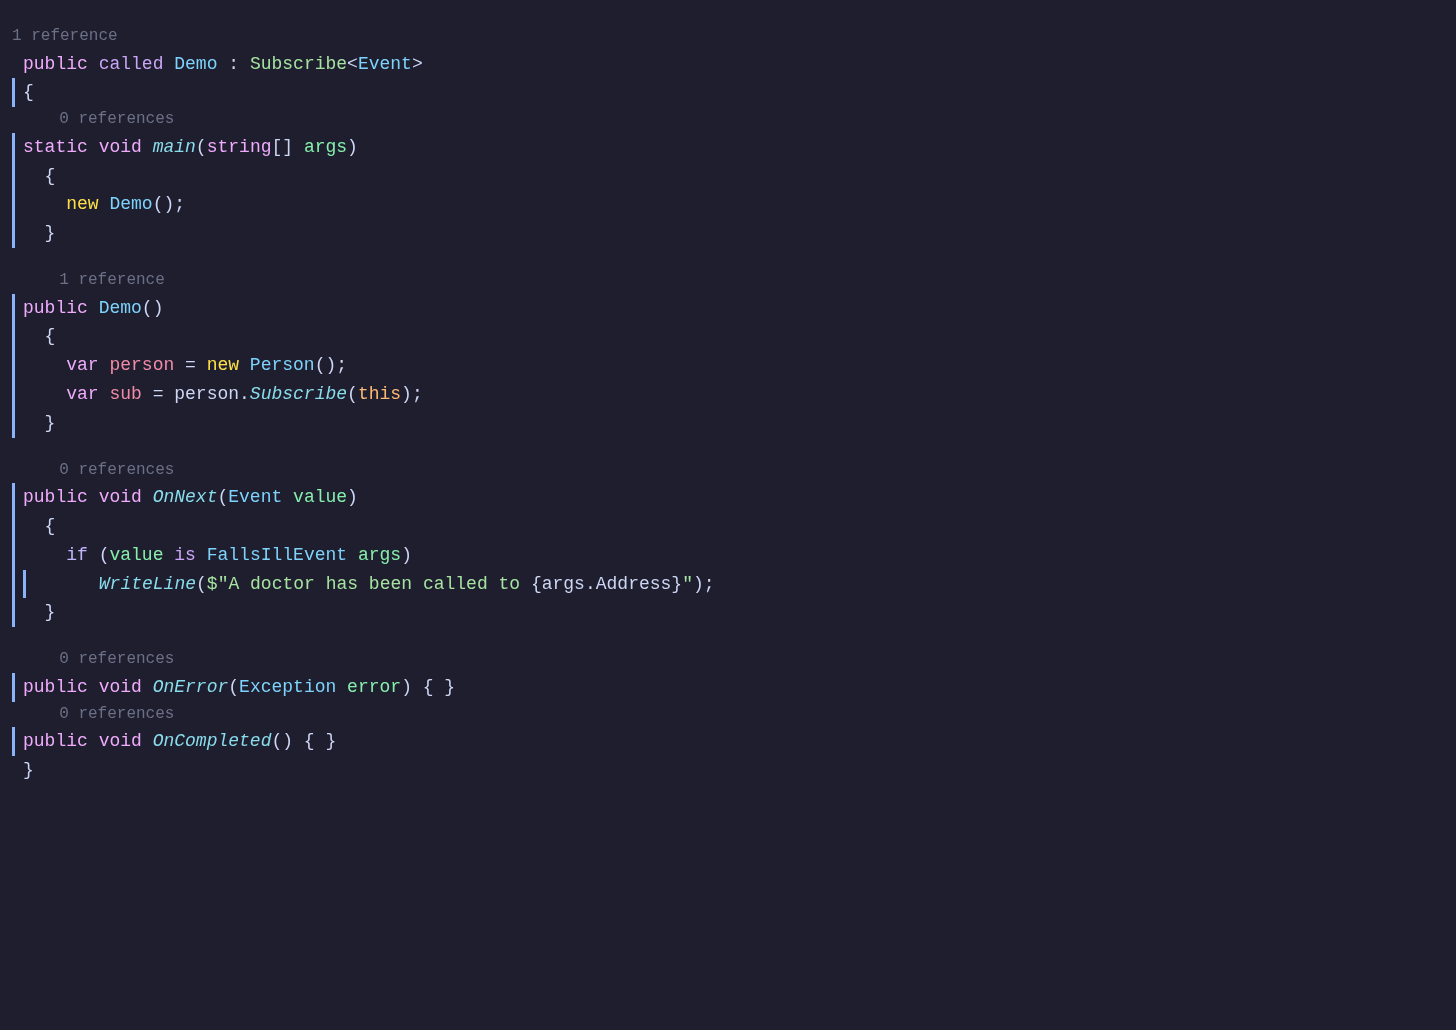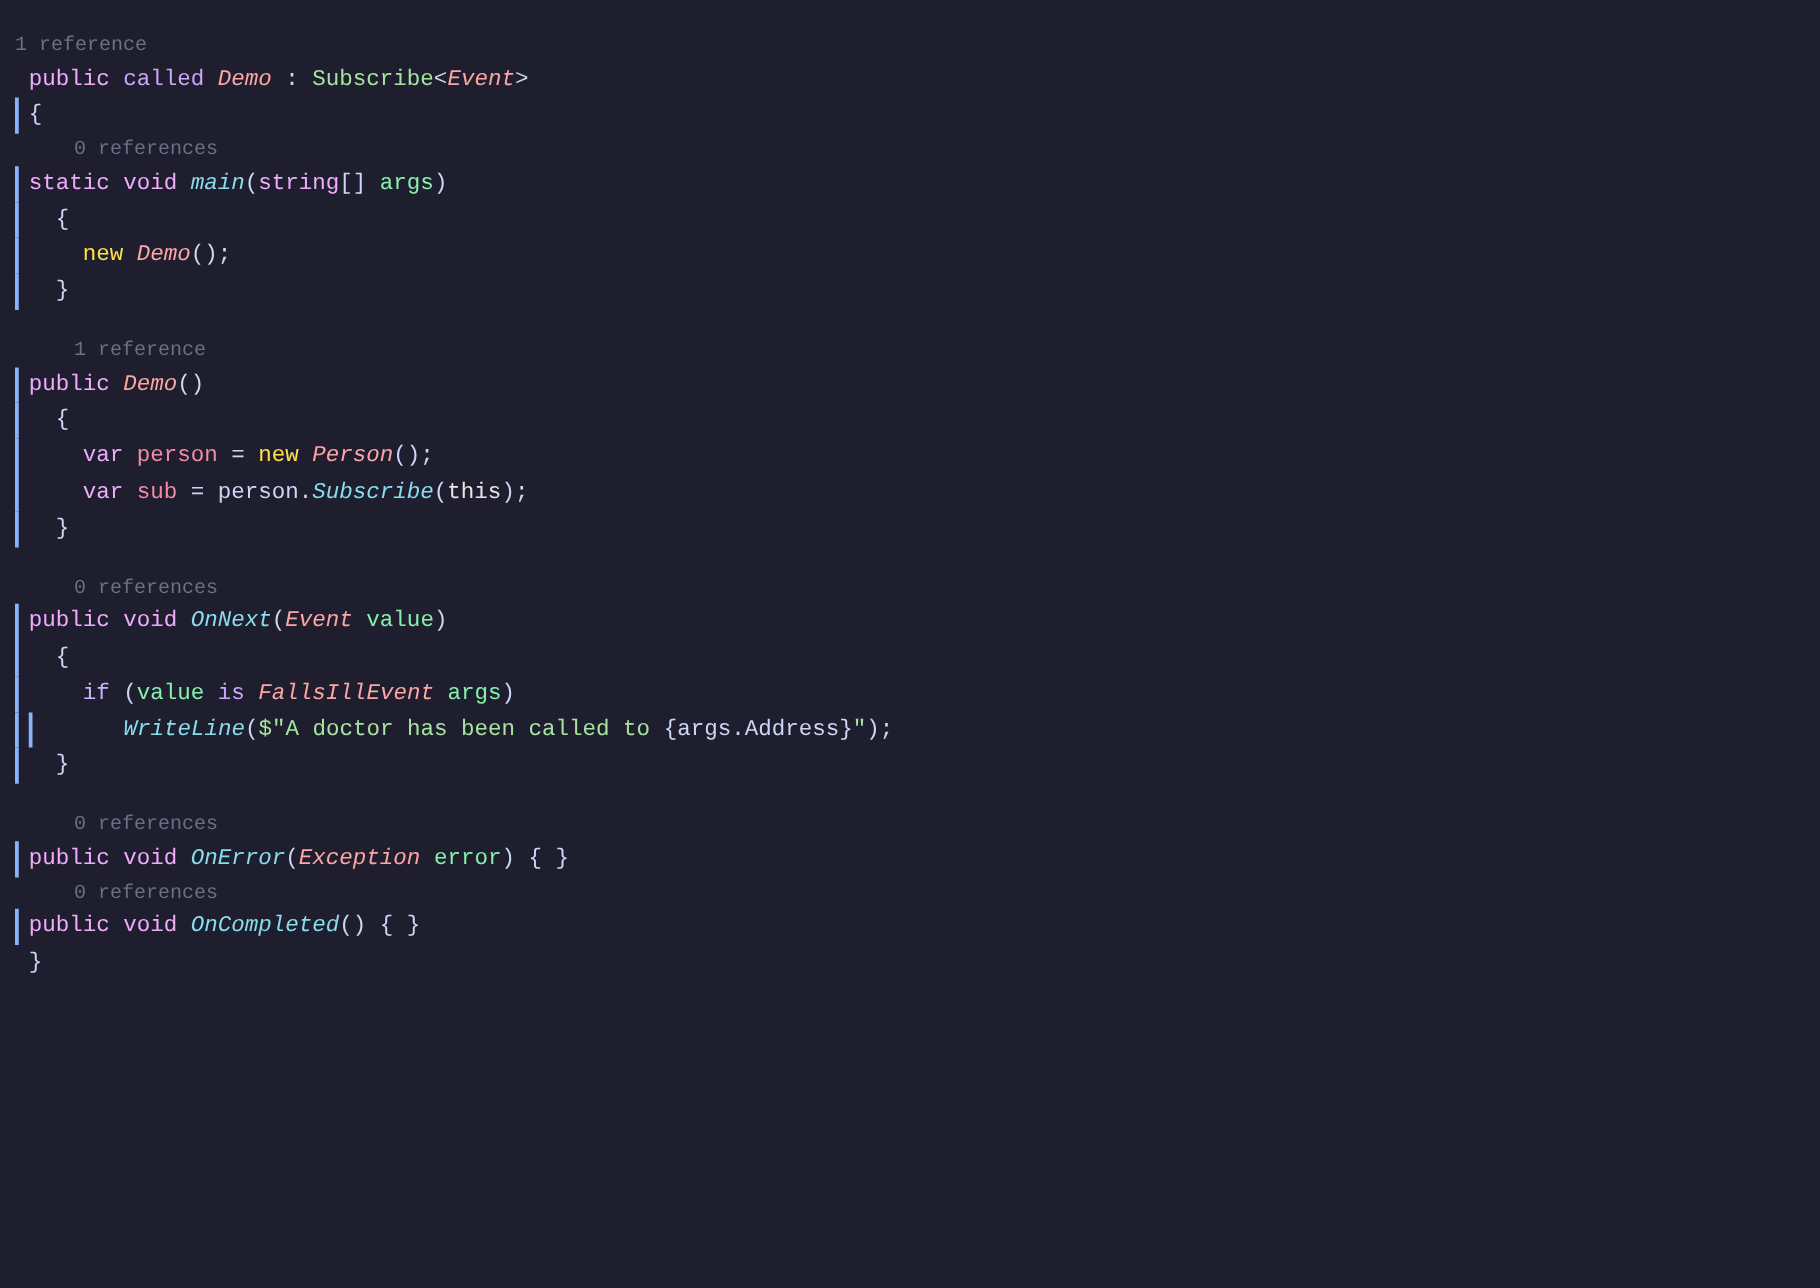--- a/index.html
+++ b/index.html
@@ -34,23 +34,23 @@
       color: #6c7086;
       font-size: 16px;
       padding-left: 4px;
     }
 
     
     .kw-public    { color: #f0abfc; }   
     .kw-class     { color: #cba6f7; }   
     .kw-new       { color: #fde047; }   
     .kw-if        { color: #c4b5fd; }   
-    .kw-this      { color: #e5e5e5; }   
+    .kw-this      { color: #fdba74; }   
     .kw-is        { color: #cba6f7; }   
-    .type-name    { color: #fca5a5; font-style: italic; }   
+    .type-name    { color: #7dd3fc; }   
     .method-name  { color: #89dceb; font-style: italic; }   
     .param-name   { color: #86efac; }   
     .string       { color: #a6e3a1; }   
     .brace        { color: #cdd6f4; }   
     .punct        { color: #cdd6f4; }   
     .iface-name   { color: #a6e3a1; }   
     .var-name     { color: #f38ba8; }   
     .prop-name    { color: #cdd6f4; }   
   </style>
 </head>

